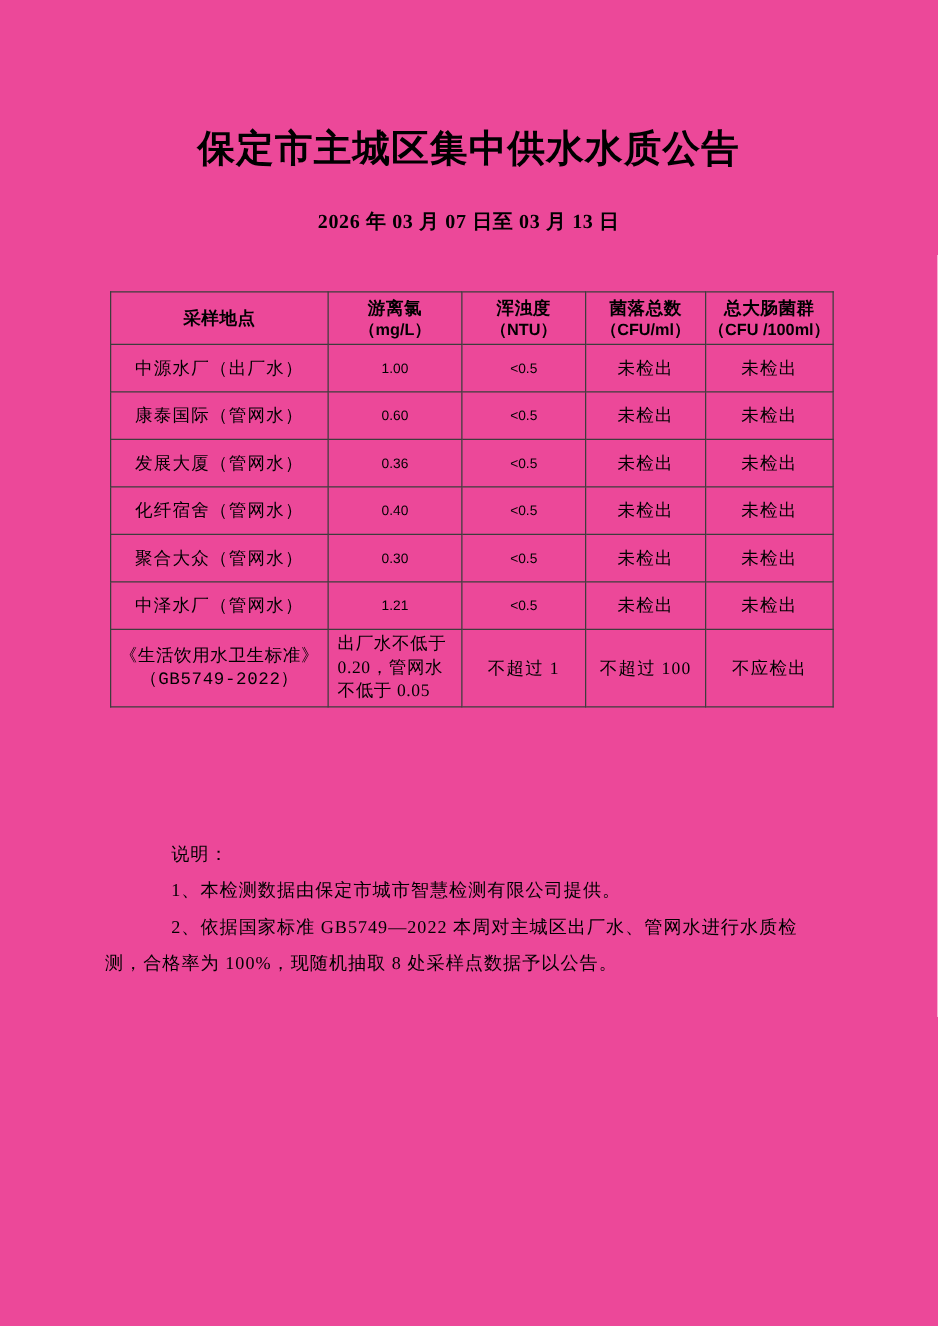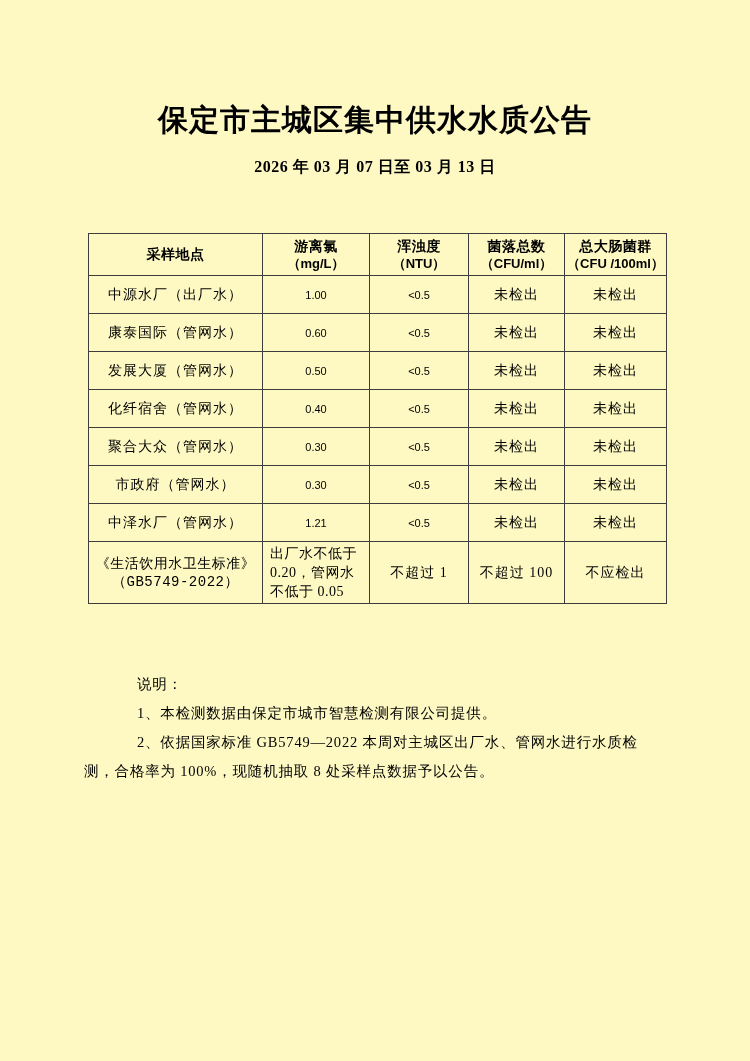--- a/index.html
+++ b/index.html
@@ -1,40 +1,40 @@
 <!DOCTYPE html>
 <html><head>
 <meta charset="utf-8">
 <style>
   * { margin: 0; padding: 0; box-sizing: border-box; }
   html, body { background: #ffffff; }
   .page {
     position: relative;
     width: 750px;
     height: 1061px;
-    background: #fef9c3;
+    background: #ec4899;
     color: #000000;
     font-family: "Liberation Serif", serif;
     overflow: hidden;
   }
   .doc-title {
     position: absolute;
     top: 101px;
     left: 0;
     width: 100%;
     text-align: center;
     font-size: 30px;
     line-height: 38px;
     font-weight: bold;
     letter-spacing: 1px;
     font-family: "Liberation Serif", serif;
   }
   .doc-date {
     position: absolute;
-    top: 157px;
+    top: 168px;
     left: 0;
     width: 100%;
     text-align: center;
     font-size: 16px;
     line-height: 20px;
     font-weight: bold;
     letter-spacing: 0.5px;
   }
   table.water-table {
     position: absolute;
@@ -141,41 +141,34 @@
       </tr>
       <tr class="data-row">
         <td class="loc">康泰国际（管网水）</td>
         <td class="val">0.60</td>
         <td class="val">&lt;0.5</td>
         <td class="cjk">未检出</td>
         <td class="cjk">未检出</td>
       </tr>
       <tr class="data-row">
         <td class="loc">发展大厦（管网水）</td>
-        <td class="val">0.50</td>
+        <td class="val">0.36</td>
         <td class="val">&lt;0.5</td>
         <td class="cjk">未检出</td>
         <td class="cjk">未检出</td>
       </tr>
       <tr class="data-row">
         <td class="loc">化纤宿舍（管网水）</td>
         <td class="val">0.40</td>
         <td class="val">&lt;0.5</td>
         <td class="cjk">未检出</td>
         <td class="cjk">未检出</td>
       </tr>
       <tr class="data-row">
         <td class="loc">聚合大众（管网水）</td>
-        <td class="val">0.30</td>
-        <td class="val">&lt;0.5</td>
-        <td class="cjk">未检出</td>
-        <td class="cjk">未检出</td>
-      </tr>
-      <tr class="data-row">
-        <td class="loc">市政府（管网水）</td>
         <td class="val">0.30</td>
         <td class="val">&lt;0.5</td>
         <td class="cjk">未检出</td>
         <td class="cjk">未检出</td>
       </tr>
       <tr class="data-row">
         <td class="loc">中泽水厂（管网水）</td>
         <td class="val">1.21</td>
         <td class="val">&lt;0.5</td>
         <td class="cjk">未检出</td>

